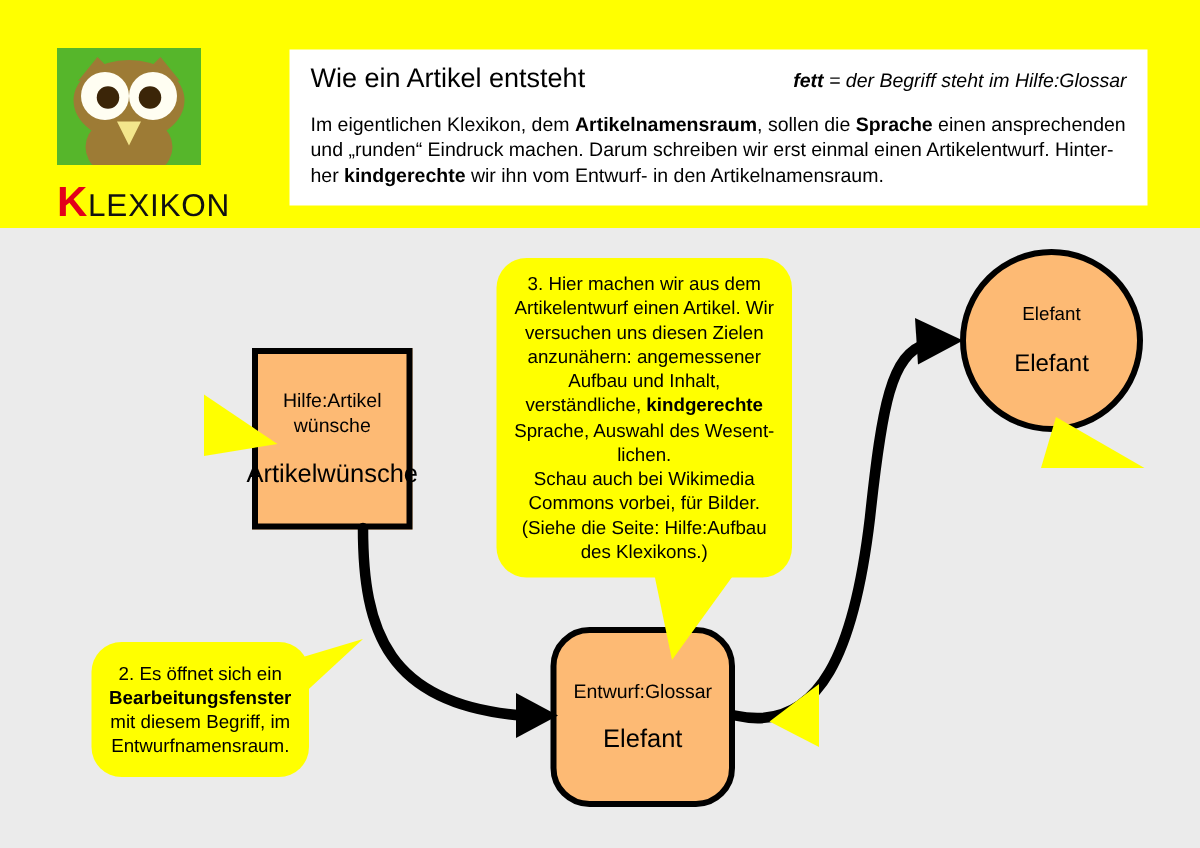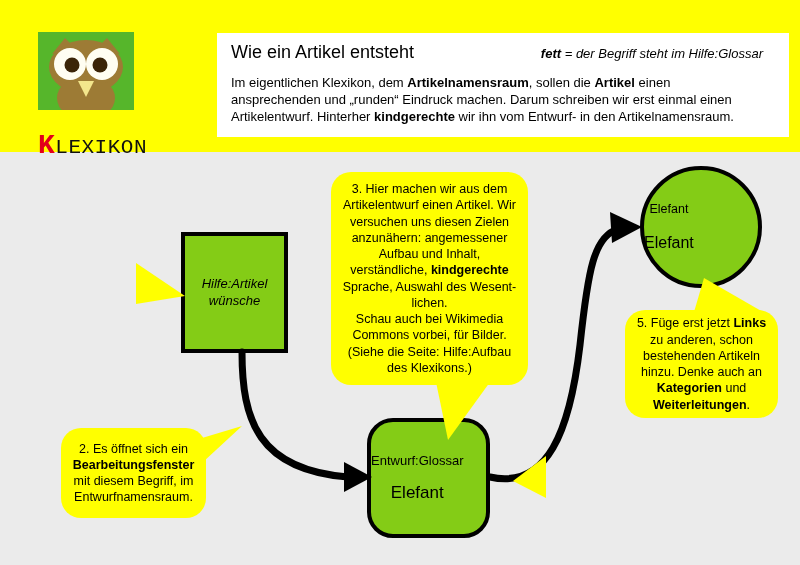--- a/index.html
+++ b/index.html
@@ -8,43 +8,43 @@
     background:#ebebeb;
     font-family:"Liberation Sans", sans-serif;
     color:#000;
   }
   .page{position:relative;width:800px;height:565px;}
 
   
   .header-band{position:absolute;left:0;top:0;width:800px;height:152px;background:#ffff00;}
   .logo{position:absolute;left:38px;top:32px;width:110px;}
   .logo svg{display:block;width:96px;height:78px;}
-  .brand{margin-top:20px;white-space:nowrap;font-size:21px;letter-spacing:.5px;color:#111;font-family:Liberation Mono, monospace;}
+  .brand{margin-top:9px;white-space:nowrap;font-size:21px;letter-spacing:.5px;color:#111;}
   .brand .k{color:#e2001a;font-weight:bold;font-size:28px;}
 
   .header-box{
     position:absolute;left:193px;top:33px;width:572px;height:104px;
-    background:#ffffff;box-sizing:border-box;padding:9px 26px 8px 14px;margin-left:24px;
+    background:#ffffff;box-sizing:border-box;padding:9px 14px 8px 14px;
   }
   .header-row{display:flex;justify-content:space-between;align-items:baseline;}
   .page-title{margin:0;font-size:18px;font-weight:normal;}
   .glossary-legend{font-style:italic;font-size:13px;}
   .glossary-legend b{font-style:italic;}
   .intro{margin:11px 0 0 0;font-size:13px;line-height:1.32;}
 
   
   .node{
-    position:absolute;background:#84cc16;border:4px solid #000;
-    box-sizing:border-box;display:flex;align-items:center;justify-content:flex-start;
+    position:absolute;background:#fdba74;border:4px solid #000;
+    box-sizing:border-box;display:flex;align-items:center;justify-content:center;
     text-align:center;z-index:1;
   }
   .node .inner{display:block;}
   .node .ns-title{display:block;font-size:13px;line-height:1.25;}
   .node .ns-label{display:block;font-size:17px;margin-top:14px;}
-  .node-square{left:181px;top:232px;width:107px;height:121px;font-style:italic;}
+  .node-square{left:168px;top:232px;width:107px;height:121px;}
   .node-rounded{left:367px;top:418px;width:123px;height:120px;border-radius:26px;}
   .node-circle{left:640px;top:166px;width:122px;height:122px;border-radius:50%;}
   .node-circle .ns-title{font-size:12.5px;}
   .node-circle .ns-label{font-size:16px;margin-top:16px;}
 
   
   .layer{position:absolute;left:0;top:0;width:800px;height:565px;pointer-events:none;}
   .layer-arrows{z-index:2;}
   .layer-tails{z-index:3;}
 
@@ -81,34 +81,35 @@
         <polygon points="40,49 56,49 48,65" fill="#f3e68c"></polygon>
       </svg>
       <div class="brand"><span class="k">K</span><span>LEXIKON</span></div>
     </div>
 
     <div class="header-box">
       <div class="header-row">
         <h1 class="page-title">Wie ein Artikel entsteht</h1>
         <div class="glossary-legend"><b>fett</b> = der Begriff steht im Hilfe:Glossar</div>
       </div>
-      <p class="intro">Im eigentlichen Klexikon, dem <b>Artikelnamensraum</b>, sollen die <b>Artikel</b> einen ansprechenden und „runden“ Eindruck machen. Darum schreiben wir erst einmal einen Artikelentwurf. Hinter­her <b>kindgerechte</b> wir ihn vom Entwurf- in den Artikelnamensraum.</p>
+      <p class="intro">Im eigentlichen Klexikon, dem <b>Artikelnamensraum</b>, sollen die <b>Sprache</b> einen ansprechenden und „runden“ Eindruck machen. Darum schreiben wir erst einmal einen Artikelentwurf. Hinter­her <b>kindgerechte</b> wir ihn vom Entwurf- in den Artikelnamensraum.</p>
     </div>
   </div>
 
   <svg class="layer layer-arrows" viewBox="0 0 800 565" aria-hidden="true">
     <path d="M 242 352 C 242 420, 258 470, 348 477" fill="none" stroke="#000" stroke-width="7" stroke-linecap="round"></path>
     <polygon points="344,462 372,477 344,492" fill="#000"></polygon>
     <path d="M 490 477 C 548 490, 570 430, 580 345 C 588 270, 594 236, 618 229" fill="none" stroke="#000" stroke-width="7" stroke-linecap="round"></path>
     <polygon points="610,212 642,227 612,243" fill="#000"></polygon>
   </svg>
 
   <div class="node node-square">
     <span class="inner">
       <span class="ns-title">Hilfe:Artikel wünsche</span>
+      <span class="ns-label">Artikelwünsche</span>
     </span>
   </div>
 
   <div class="node node-rounded">
     <span class="inner">
       <span class="ns-title">Entwurf:Glossar</span>
       <span class="ns-label">Elefant</span>
     </span>
   </div>
 
@@ -127,17 +128,14 @@
     <polygon points="694,312 704,278 763,312" fill="#ffff00"></polygon>
   </svg>
 
   <div class="bubble bubble-2">
     <span class="txt">2. Es öffnet sich ein <b>Bearbeitungs­fenster</b> mit diesem Begriff, im Entwurf­namensraum.</span>
   </div>
   <div class="bubble bubble-3">
     <span class="txt">3. Hier machen wir aus dem Artikelentwurf einen Artikel. Wir versuchen uns diesen Zielen anzunähern: angemes­sener Aufbau und Inhalt, verständliche, <b>kindgerechte</b> Sprache, Auswahl des Wesent­lichen.
 Schau auch bei Wikimedia Commons vorbei, für Bilder. (Siehe die Seite: Hilfe:Aufbau des Klexikons.)</span>
   </div>
-  <div class="bubble bubble-5">
-    <span class="txt">5. Füge erst jetzt <b>Links</b> zu anderen, schon bestehenden Artikeln hinzu. Denke auch an <b>Kategorien</b> und <b>Weiterleitungen</b>.</span>
-  </div>
 
 </div>
 
 </body></html>

